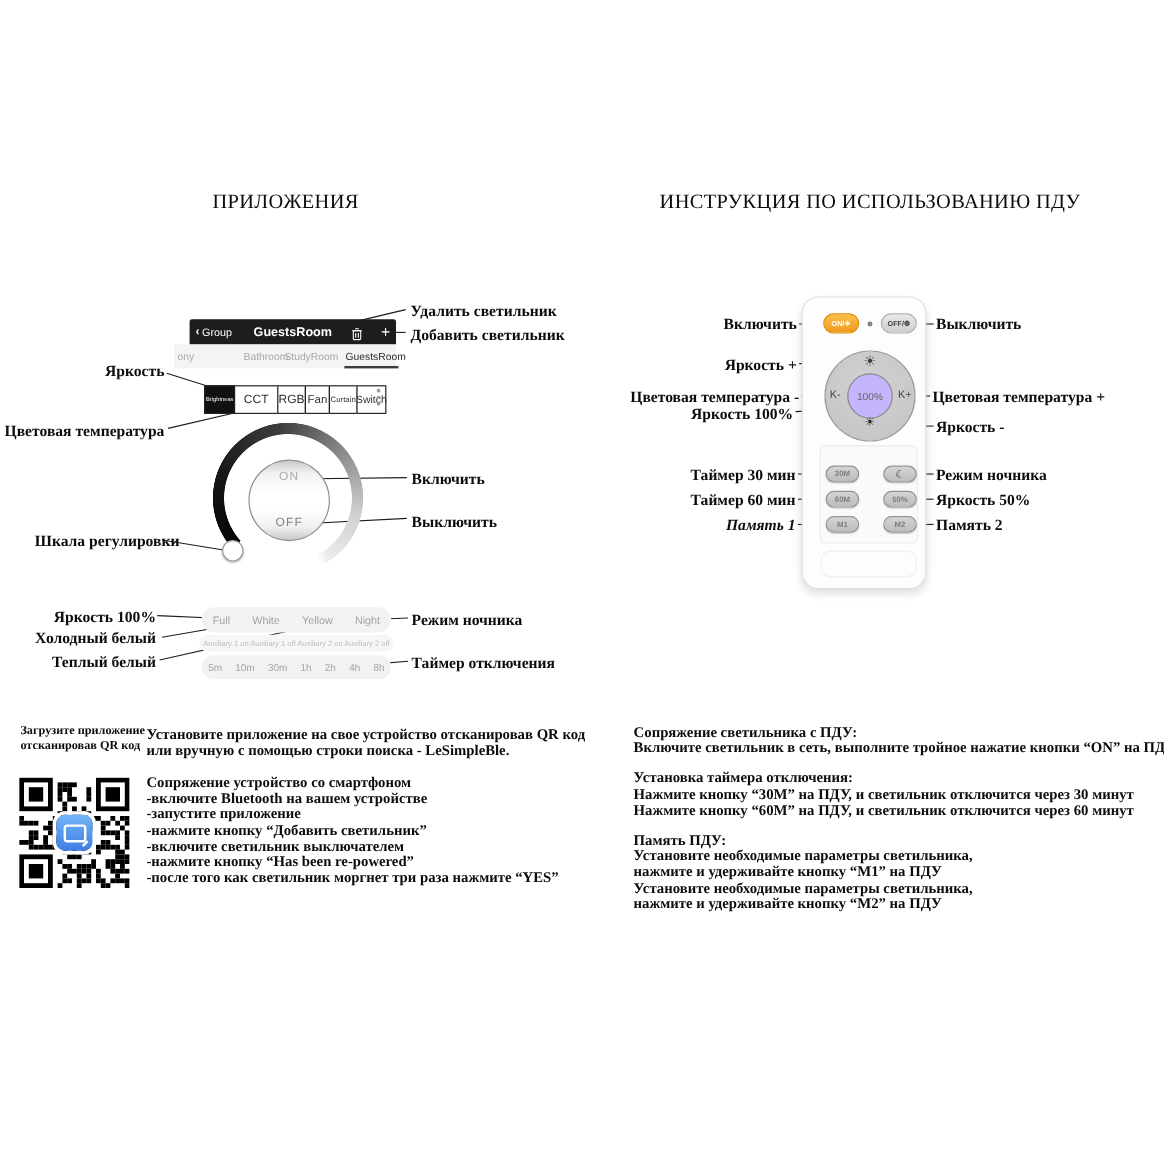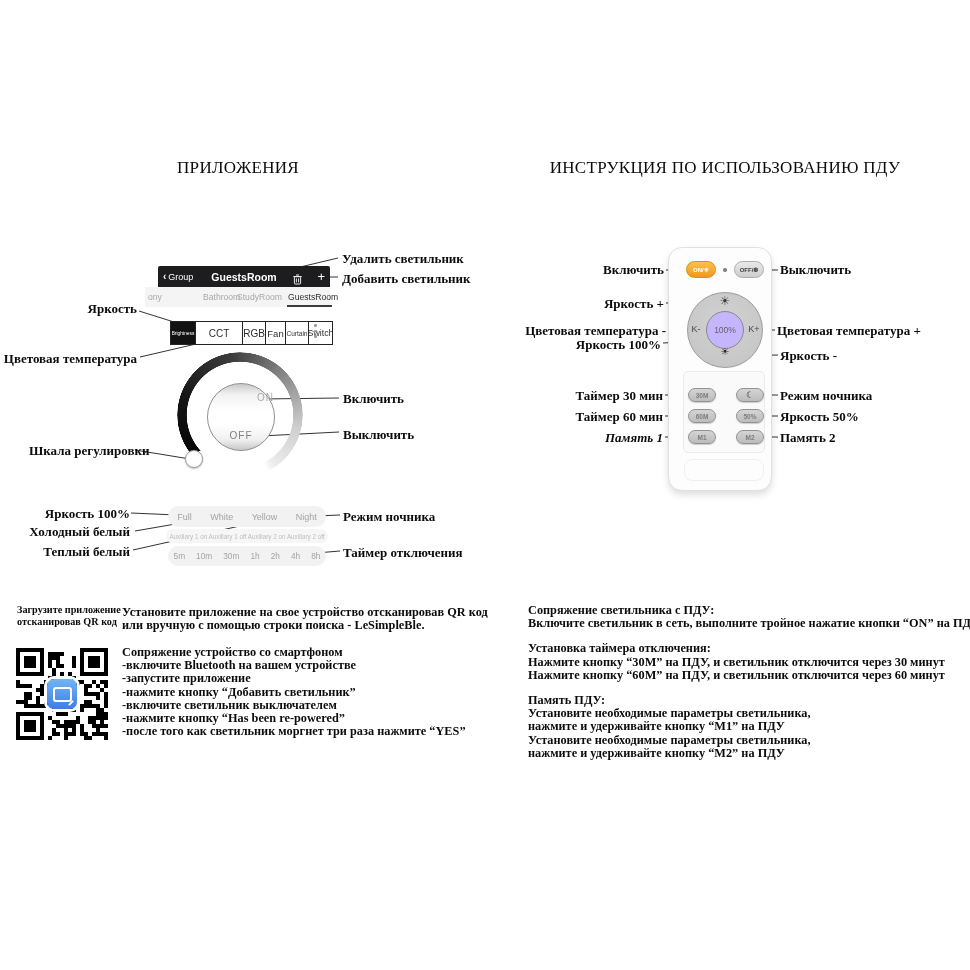--- a/index.html
+++ b/index.html
@@ -36,21 +36,21 @@
   .arc{position:absolute;left:177px;top:352px;width:126px;height:126px;border-radius:50%;
        background:conic-gradient(from 228deg,#050505 0deg,#161616 60deg,#3d3d3d 125deg,#8f8f8f 185deg,
                   #cfcfcf 235deg,#ececec 278deg,rgba(255,255,255,0) 286deg 360deg);
        -webkit-mask:radial-gradient(closest-side,transparent 84%,#000 85% 99%,transparent 100%);
        mask:radial-gradient(closest-side,transparent 84%,#000 85% 99%,transparent 100%);}
   .knob{position:absolute;left:185px;top:450px;width:16px;height:16px;border-radius:50%;background:#fff;
         border:1px solid #9c9c9c;box-shadow:0 1px 2px rgba(0,0,0,.25);}
   .dial-inner{position:absolute;left:207px;top:383px;width:68px;height:68px;border-radius:50%;
         border:1px solid #8f8f8f;box-sizing:border-box;
         background:linear-gradient(180deg,#c9c9c9 0%,#f2f2f2 16%,#ffffff 40%,#ffffff 62%,#f0f0f0 84%,#c9c9c9 100%);}
-  .dial-on{position:absolute;left:0;right:0;top:8px;text-align:right;font-size:10px;letter-spacing:1px;color:#a9a9a9;}
+  .dial-on{position:absolute;left:0;right:0;top:8px;text-align:center;font-size:10px;letter-spacing:1px;color:#a9a9a9;}
   .dial-off{position:absolute;left:0;right:0;top:46px;text-align:center;font-size:10px;letter-spacing:1px;color:#7f7f7f;}
   
   .pill{position:absolute;background:#f2f2f2;border-radius:11px;display:flex;align-items:center;
         justify-content:space-around;color:#a3a3a3;}
   .aux{position:absolute;left:166px;top:529px;width:162px;height:14px;background:#f6f6f6;border-radius:7px;
        display:flex;align-items:center;justify-content:center;font-size:6.3px;color:#bdbdbd;white-space:nowrap;}
   
   .qr-wrap{position:absolute;left:16px;top:648px;width:92px;height:92px;}
   .qr-icon{position:absolute;left:47px;top:679px;width:30px;height:30px;border-radius:7px;
            background:linear-gradient(180deg,#72b4f6,#3f7de4);display:flex;align-items:center;justify-content:center;
@@ -150,21 +150,21 @@
   <div class="tabbar">
     <span class="tab" style="left:3px;">ony</span>
     <span class="tab" style="left:38px;padding-left:20px;">Bathroom</span>
     <span class="tab" style="left:92px;">StudyRoom</span>
     <span class="tab active" style="left:143px;">GuestsRoom</span>
   </div>
   <div class="tab-underline"></div>
 
   <div class="modes">
     <span class="mode first" style="width:26px;font-size:4.8px;">Brightness</span>
-    <span class="mode" style="width:48px;font-size:10px;text-align:right;">CCT</span>
+    <span class="mode" style="width:37px;font-size:10px;text-align:right;">CCT</span>
     <span class="mode" style="width:24px;font-size:10px;">RGB</span>
     <span class="mode" style="width:21px;font-size:9.5px;">Fan</span>
     <span class="mode" style="width:24px;font-size:6.5px;">Curtain</span>
     <span class="mode" style="width:25px;font-size:8.8px;">Switch</span>
   </div>
   <div class="more-dots">
       <i></i>
       <i></i>
       <i></i>
     </div>

